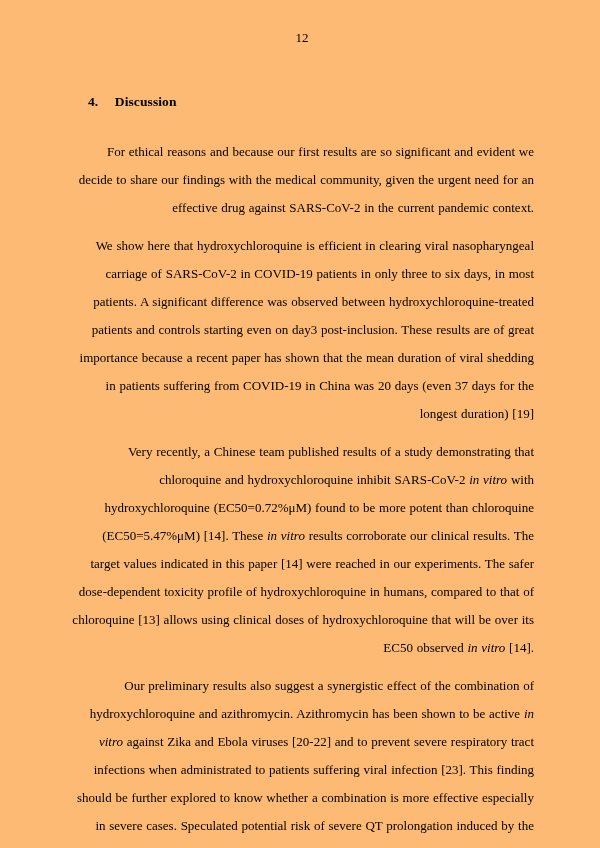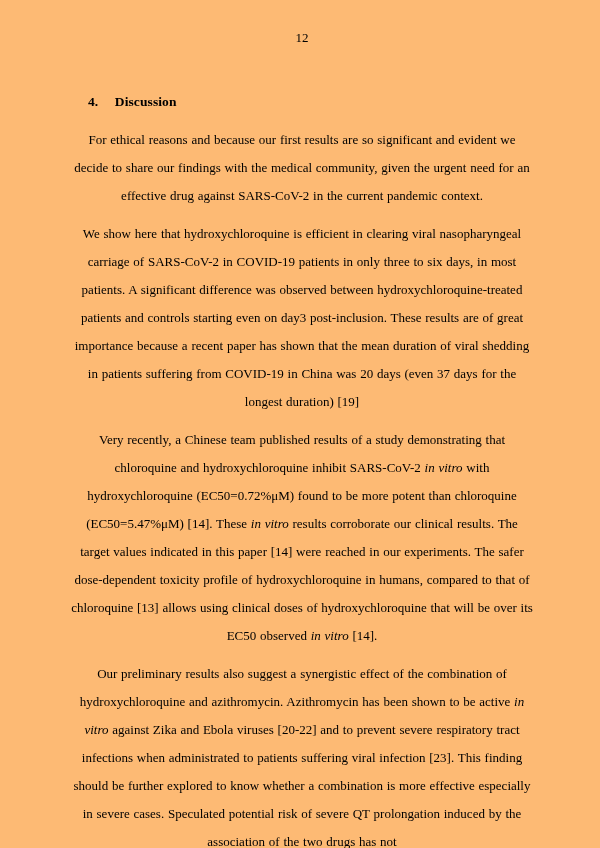--- a/index.html
+++ b/index.html
@@ -19,31 +19,31 @@
   }
   .page-number {
     text-align: center;
     font-size: 13px;
     margin-bottom: 48px;
   }
   .heading {
     font-size: 13.5px;
     font-weight: bold;
     margin-left: 18px;
-    margin-bottom: 16px;
+    margin-bottom: 28px;
     letter-spacing: 0.1px;
   }
   .heading .heading-num {
     margin-right: 13px;
   }
   .paragraphs .para {
     font-size: 13px;
     line-height: 28px;
     margin-bottom: 10px;
-    text-align: center;
+    text-align: right;
     word-spacing: 0.5px;
     font-family: Liberation Serif, serif;
   }
   .paragraphs .para em {
     font-style: italic;
   }
 </style>
 </head>
 <body>
 

